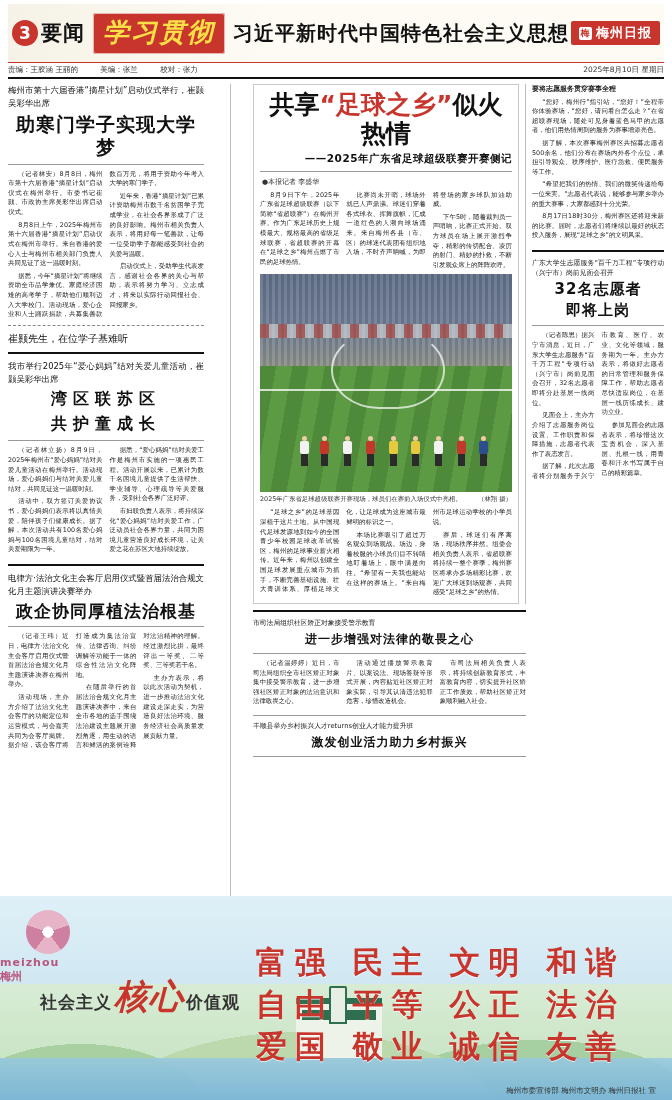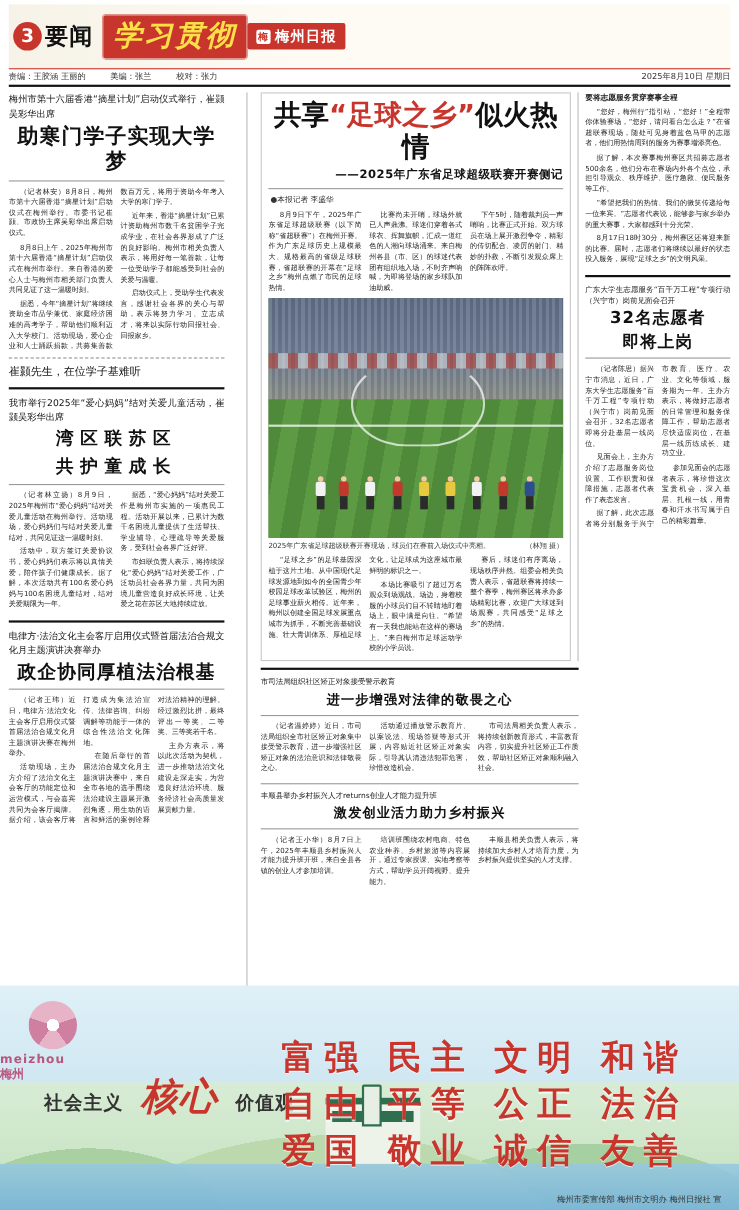--- a/index.html
+++ b/index.html
@@ -77,25 +77,25 @@
     padding-bottom:2px;
     font-size:7.5px;color:#333;
   }
   .creditbar .left span { margin-right:20px; }
   .creditbar .right { font-size:7.5px; }
 
   
   .content {
     margin:5px 8px 0 8px;
     display:flex;
-    gap:20px;
+    gap:6px;
     height:870px;
   }
   .col-left { width:196px; flex:0 0 196px; position:relative; }
-  .col-mid  { flex:1 1 auto; position:relative; border-left:1px solid #bbb; padding-left:12px; }
+  .col-mid  { flex:1 1 auto; position:relative; border-left:1px solid #bbb; padding-left:22px;margin-left:20px; }
 
   
   .kicker {
     font-size:8.4px; line-height:1.55; color:#111;
     text-align:justify; margin:0 0 3px 0;
   }
   .hl-main {
     font-size:19px; font-weight:bold; text-align:center;
     letter-spacing:1px; margin:3px 0 4px 0; line-height:1.2;
   }
@@ -234,21 +234,21 @@
     border-radius:50%;
   }
   .ad-logo .pin{font-size:11px;color:#b8567e;letter-spacing:1px;margin-top:2px;font-weight:bold;}
   .ad-logo .cn{font-size:11px;color:#b8567e;font-weight:bold;}
   .ad-core{
     position:absolute;left:40px;top:78px;
     font-size:17px;font-weight:bold;color:#333;letter-spacing:1px;
   }
   .ad-core .big{
     font-size:34px;color:#c8352c;font-weight:bold;
-    font-style:italic;margin:0 16px;
+    font-style:italic;margin:0 2px;
   }
   .ad-values{
     position:absolute;right:22px;top:46px;width:420px;text-align:center;
     color:#c8352c;font-weight:bold;
   }
   .ad-values div{
     font-size:31px;letter-spacing:8px;line-height:1.35;
     text-shadow:0 1px 0 rgba(255,255,255,.7);
   }
   .ad-footer{
@@ -257,20 +257,21 @@
 </style>
 </head>
 <body>
 
 <div class="page">
 
   <div class="masthead">
     <div class="page-num">3</div>
     <div class="masthead-sec">要闻</div>
     <div class="banner-box">学习贯彻</div>
+    <div class="banner-title">习近平新时代中国特色社会主义思想</div>
     <div class="paper-logo">
       <span class="seal">梅</span>
       <span>梅州日报</span>
     </div>
   </div>
 
   <div class="creditbar">
     <div class="left">
       <span>责编：王胶涵  王丽的</span>
       <span>美编：张兰</span>
@@ -444,25 +445,20 @@
           <div class="rule-thin"></div>
           <div class="bodycols c3">
             <p>（记者温婷婷）近日，市司法局组织全市社区矫正对象集中接受警示教育，进一步增强社区矫正对象的法治意识和法律敬畏之心。</p>
             <p>活动通过播放警示教育片、以案说法、现场答疑等形式开展，内容贴近社区矫正对象实际，引导其认清违法犯罪危害，珍惜改造机会。</p>
             <p>市司法局相关负责人表示，将持续创新教育形式，丰富教育内容，切实提升社区矫正工作质效，帮助社区矫正对象顺利融入社会。</p>
           </div>
           <div class="rule-thin"></div>
           <div class="sub-kicker">丰顺县举办乡村振兴人才returns创业人才能力提升班</div>
           <div class="hl-small">激发创业活力助力乡村振兴</div>
           <div class="rule-thin"></div>
-          <div class="bodycols c3">
-            <p>（记者王小华）8月7日上午，2025年丰顺县乡村振兴人才能力提升班开班，来自全县各镇的创业人才参加培训。</p>
-            <p>培训班围绕农村电商、特色农业种养、乡村旅游等内容展开，通过专家授课、实地考察等方式，帮助学员开阔视野、提升能力。</p>
-            <p>丰顺县相关负责人表示，将持续加大乡村人才培育力度，为乡村振兴提供坚实的人才支撑。</p>
-          </div>
         </div>
       </div>
 
     </div>
   </div>
 
   <div class="ad">
     <div class="hills"></div>
     <div class="water"></div>
     <div class="building"></div>

